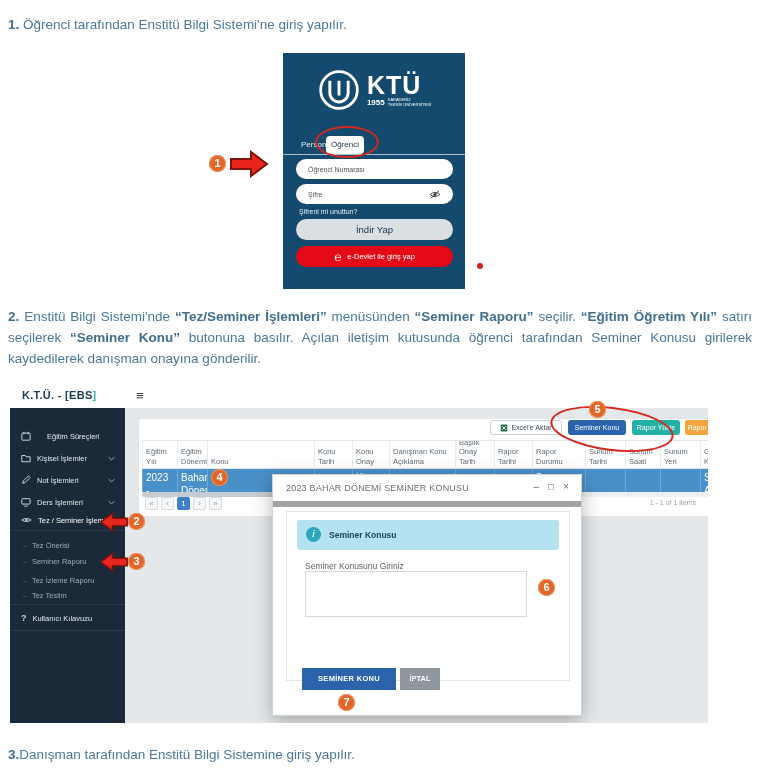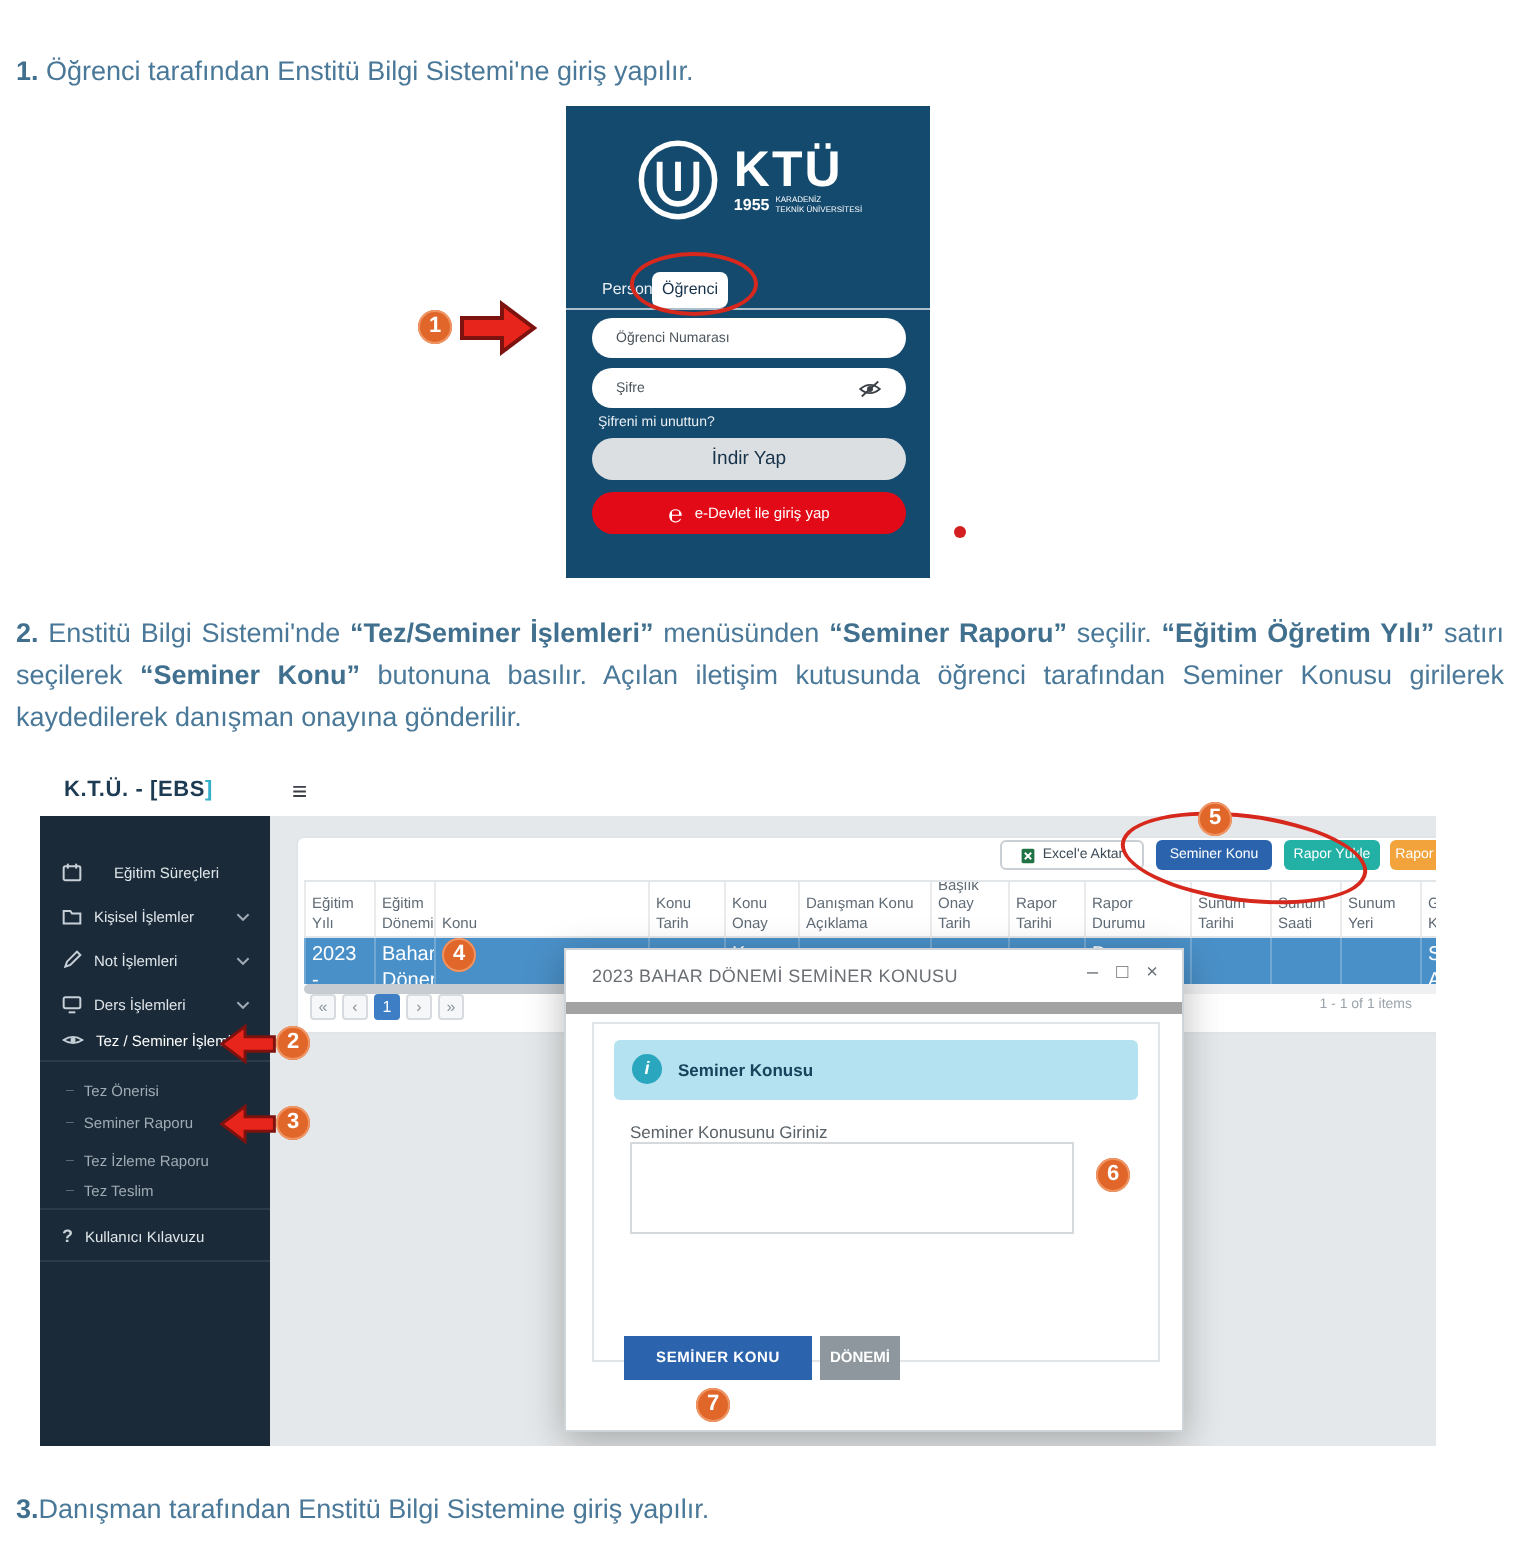--- a/index.html
+++ b/index.html
@@ -2,21 +2,21 @@
 <html><head>
 <meta charset="utf-8">
 <style>
   html,body{margin:0;padding:0;background:#fff;}
   .page{position:relative;width:758px;height:775px;background:#fff;
         font-family:"Liberation Sans",sans-serif;overflow:hidden;}
   
   .step{position:absolute;left:8px;width:744px;margin:0;color:#4a7898;
         font-size:13.5px;line-height:21px;text-align:justify;}
   .step b{font-weight:bold;color:#41708f;}
-  .step1{top:25px;}
+  .step1{top:14px;}
   .step2{top:306px;}
   .step3{top:744px;}
   
   .badge{position:absolute;width:17px;height:17px;border-radius:50%;background:#e0662a;
          color:#fff;font-weight:bold;font-size:11px;line-height:17px;text-align:center;
          box-shadow:inset 0 0 0 1px #ef9463;z-index:9;}
   .arrow{position:absolute;z-index:9;}
   .red-ellipse{position:absolute;border:2.5px solid #d6281c;border-radius:50%;z-index:8;background:transparent;}
   .red-dot{position:absolute;left:477px;top:263px;width:6px;height:6px;border-radius:50%;background:#d31f1f;}
   
@@ -36,21 +36,21 @@
   .pill-1{top:106px;}
   .pill-2{top:131px;justify-content:space-between;}
   .forgot{position:absolute;left:16px;top:155px;color:#e8eef2;font-size:7px;}
   .btn-login{position:absolute;left:13px;top:166px;width:157px;height:21px;background:#dcdfe1;
              border-radius:11px;color:#16324a;font-size:9.5px;line-height:21px;text-align:center;}
   .btn-edevlet{position:absolute;left:13px;top:193px;width:157px;height:21px;background:#e30a17;
                border-radius:11px;color:#fff;font-size:7.5px;display:flex;align-items:center;
                justify-content:center;gap:6px;}
   .edevlet-glyph{font-family:"DejaVu Serif",serif;font-style:italic;font-size:12px;line-height:12px;}
   
-  .ebs-shot{position:absolute;left:20px;top:385px;width:698px;height:338px;background:#0f172a;overflow:hidden;}
+  .ebs-shot{position:absolute;left:10px;top:385px;width:698px;height:338px;background:#0f172a;overflow:hidden;}
   .ebs-header{position:absolute;left:0;top:0;width:722px;height:23px;background:#fff;
               border-bottom:1px solid #e0e3e6;}
   .ebs-logo{position:absolute;left:12px;top:4px;font-size:11px;font-weight:bold;color:#1d3b53;letter-spacing:.3px;}
   .ebs-logo .bracket2{color:#36b0c9;}
   .hamburger{position:absolute;left:126px;top:3px;font-size:13px;font-weight:bold;color:#3a4046;}
   .sidebar{position:absolute;left:0;top:23px;width:115px;height:315px;background:#1b2a38;}
   .side-item{position:absolute;left:0;right:0;height:16px;display:flex;align-items:center;gap:6px;
              padding-left:11px;color:#dfe6ea;font-size:7.5px;}
   .side-sub{position:absolute;left:0;right:0;height:14px;display:flex;align-items:center;gap:5px;
             padding-left:13px;color:#9fabb4;font-size:7.5px;}
@@ -317,21 +317,21 @@
         </span>
       </div>
       <div class="panel">
         <div class="banner">
           <span class="info-circle">i</span>
           <span class="banner-text">Seminer Konusu</span>
         </div>
         <div class="field-label">Seminer Konusunu Giriniz</div>
         <div class="txtarea"></div>
         <div class="btn-save">SEMİNER KONU KAYDET</div>
-        <div class="btn-cancel">DÖNEMİ</div>
+        <div class="btn-cancel">İPTAL</div>
         <span class="badge" style="left:251px;top:67px;">6</span>
         <span class="badge" style="left:51px;top:182px;">7</span>
       </div>
     </div>
 
   </div>
 
   <p class="step step3"><b>3.</b><span>Danışman tarafından Enstitü Bilgi Sistemine giriş yapılır.</span></p>
 
 </div>

